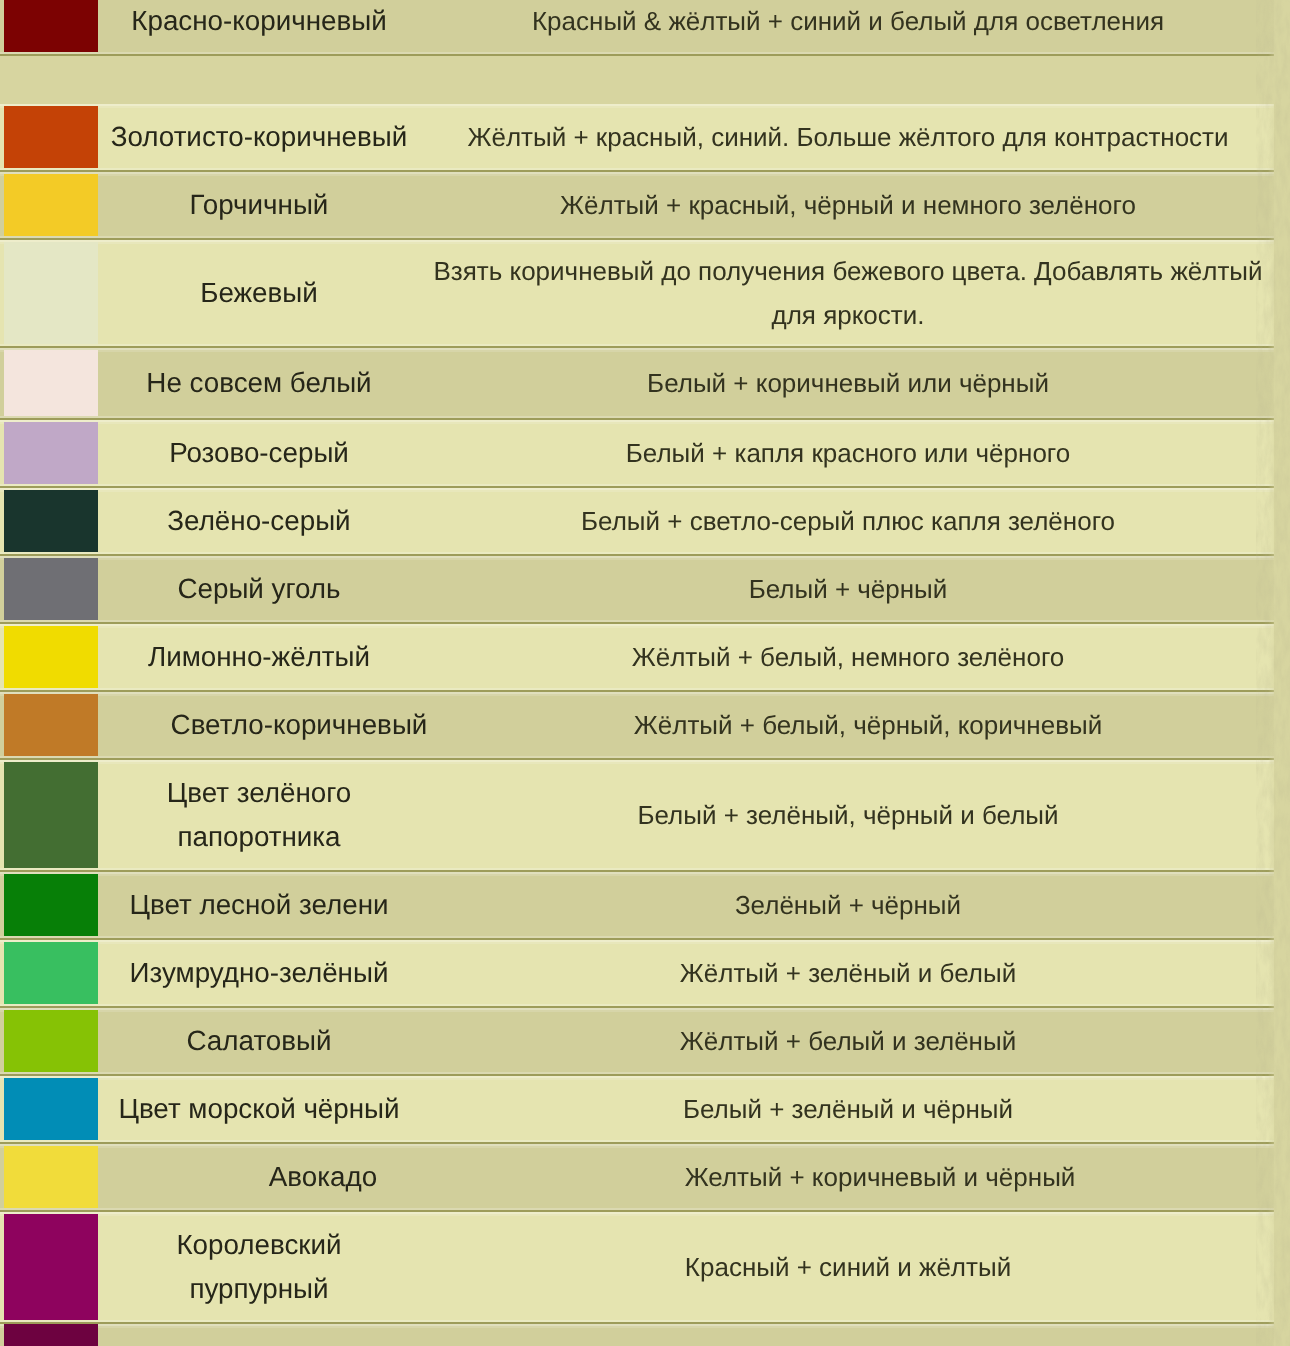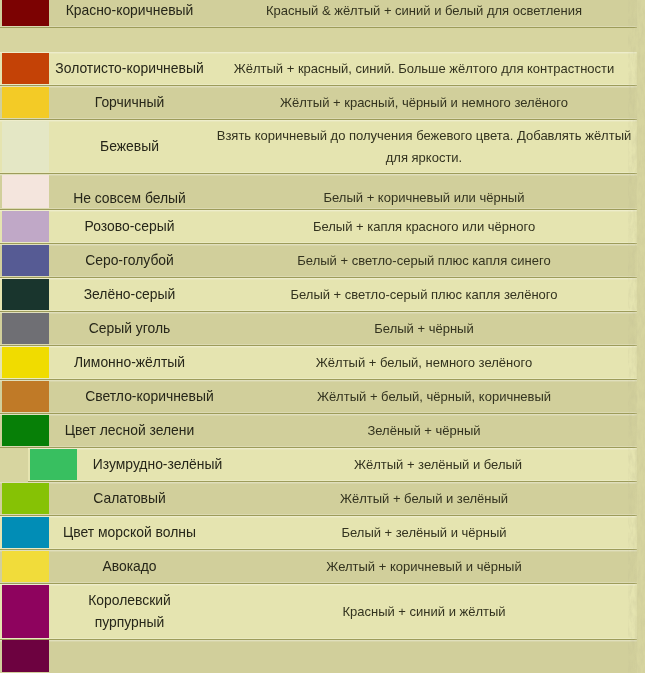--- a/index.html
+++ b/index.html
@@ -63,40 +63,33 @@
       <div class="ds">Жёлтый + красный, чёрный и немного зелёного</div>
     </div>
       <div class="row light" style="height: 54px;">
       <div class="hl"></div>
       <div class="lo"></div>
       <div class="sw" style="background: rgb(228, 231, 197); top: 1px;"></div>
       <div class="nm">Бежевый</div>
       <div class="ds">Взять коричневый до получения бежевого цвета. Добавлять жёлтый
 для яркости.</div>
     </div>
-      <div class="row dark" style="height: 36px; align-items: flex-end;">
+      <div class="row dark" style="height: 36px;">
       <div class="hl"></div>
       <div class="lo"></div>
       <div class="sw" style="background: rgb(244, 229, 221); top: 1px;"></div>
       <div class="nm">Не совсем белый</div>
       <div class="ds">Белый + коричневый или чёрный</div>
     </div>
       <div class="row light" style="height: 34px;">
       <div class="hl"></div>
       <div class="lo"></div>
       <div class="sw" style="background: rgb(192, 168, 199); top: 1px;"></div>
       <div class="nm">Розово-серый</div>
       <div class="ds">Белый + капля красного или чёрного</div>
-    </div>
-      <div class="row dark" style="height: 34px;">
-      <div class="hl"></div>
-      <div class="lo"></div>
-      <div class="sw" style="background: rgb(86, 91, 148); top: 1px;"></div>
-      <div class="nm">Серо-голубой</div>
-      <div class="ds">Белый + светло-серый плюс капля синего</div>
     </div>
       <div class="row light" style="height: 34px;">
       <div class="hl"></div>
       <div class="lo"></div>
       <div class="sw" style="background: rgb(25, 53, 45); top: 1px;"></div>
       <div class="nm">Зелёно-серый</div>
       <div class="ds">Белый + светло-серый плюс капля зелёного</div>
     </div>
       <div class="row dark" style="height: 34px;">
       <div class="hl"></div>
@@ -112,49 +105,57 @@
       <div class="nm">Лимонно-жёлтый</div>
       <div class="ds">Жёлтый + белый, немного зелёного</div>
     </div>
       <div class="row dark" style="height: 34px; padding-left: 20px;">
       <div class="hl"></div>
       <div class="lo"></div>
       <div class="sw" style="background: rgb(192, 122, 39); top: 1px;"></div>
       <div class="nm">Светло-коричневый</div>
       <div class="ds">Жёлтый + белый, чёрный, коричневый</div>
     </div>
+      <div class="row light" style="height: 56px;">
+      <div class="hl"></div>
+      <div class="lo"></div>
+      <div class="sw" style="background: rgb(67, 110, 50); top: 1px;"></div>
+      <div class="nm">Цвет зелёного
+папоротника</div>
+      <div class="ds">Белый + зелёный, чёрный и белый</div>
+    </div>
       <div class="row dark" style="height: 34px;">
       <div class="hl"></div>
       <div class="lo"></div>
       <div class="sw" style="background: rgb(7, 127, 7); top: 1px;"></div>
       <div class="nm">Цвет лесной зелени</div>
       <div class="ds">Зелёный + чёрный</div>
     </div>
-      <div class="row light" style="height: 34px; margin-left: 28px;">
+      <div class="row light" style="height: 34px;">
       <div class="hl"></div>
       <div class="lo"></div>
       <div class="sw" style="background: rgb(56, 191, 96); top: 1px;"></div>
       <div class="nm">Изумрудно-зелёный</div>
       <div class="ds">Жёлтый + зелёный и белый</div>
     </div>
       <div class="row dark" style="height: 34px;">
       <div class="hl"></div>
       <div class="lo"></div>
       <div class="sw" style="background: rgb(134, 194, 5); top: 1px;"></div>
       <div class="nm">Салатовый</div>
       <div class="ds">Жёлтый + белый и зелёный</div>
     </div>
       <div class="row light" style="height: 34px;">
       <div class="hl"></div>
       <div class="lo"></div>
       <div class="sw" style="background: rgb(1, 141, 182); top: 1px;"></div>
-      <div class="nm">Цвет морской волны</div>
+      <div class="nm">Цвет морской чёрный</div>
       <div class="ds">Белый + зелёный и чёрный</div>
     </div>
-      <div class="row dark" style="height: 34px;">
+      <div class="row dark" style="height: 34px; padding-left: 32px;">
       <div class="hl"></div>
       <div class="lo"></div>
       <div class="sw" style="background: rgb(241, 220, 58); top: 1px;"></div>
       <div class="nm">Авокадо</div>
       <div class="ds">Желтый + коричневый и чёрный</div>
     </div>
       <div class="row light" style="height: 56px; justify-content: flex-end;">
       <div class="hl"></div>
       <div class="lo"></div>
       <div class="sw" style="background: rgb(142, 3, 94); top: 1px;"></div>

